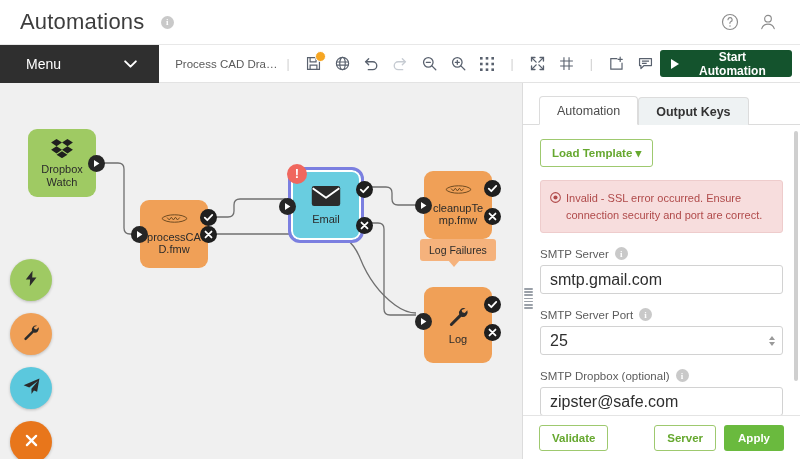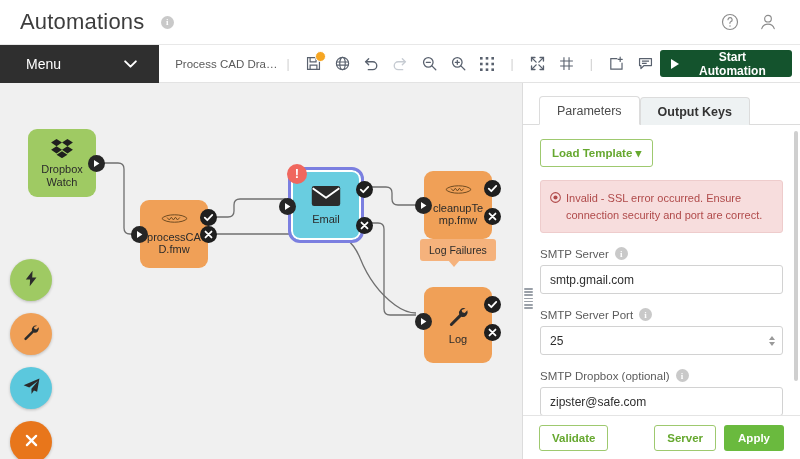--- a/index.html
+++ b/index.html
@@ -167,21 +167,21 @@
     display: flex; gap: 5px;
   }
   .alert-icon { flex: 0 0 auto; margin-top: 1px; }
   .field { margin-top: 14px; }
   .field-label {
     font-size: 11.5px; color: #5c5c5c; display: flex; align-items: center; gap: 6px;
     margin-bottom: 5px;
   }
   .field-input {
     width: 100%; height: 29px; border: 1px solid #d2d2d2; border-radius: 3px;
-    font-size: 12px; color: #2e2e2e; padding: 0 9px;
+    font-size: 16px; color: #2e2e2e; padding: 0 9px;
     font-family: "Liberation Sans", sans-serif; background: #ffffff;
   }
   .spinner-wrap { position: relative; }
   .spinner {
     position: absolute; right: 8px; top: 50%; transform: translateY(-50%);
     display: flex; flex-direction: column; gap: 2px; cursor: pointer;
   }
   .spin-up, .spin-dn { width: 0; height: 0; border-left: 3.5px solid transparent; border-right: 3.5px solid transparent; }
   .spin-up { border-bottom: 4px solid #9a9a9a; }
   .spin-dn { border-top: 4px solid #9a9a9a; }
@@ -518,21 +518,21 @@
       <span></span>
         <span></span>
         <span></span>
         <span></span>
         <span></span>
         <span></span>
         <span></span>
     </div>
 
     <div class="tabs">
-      <div class="tab active">Parameters</div>
+      <div class="tab active">Automation</div>
       <div class="tab inactive">Output Keys</div>
     </div>
 
     <div class="panel-body">
       <div class="panel-scroll"></div>
 
       <button class="load-template">
         <span>Load Template</span>
         <span>▾</span>
       </button>

